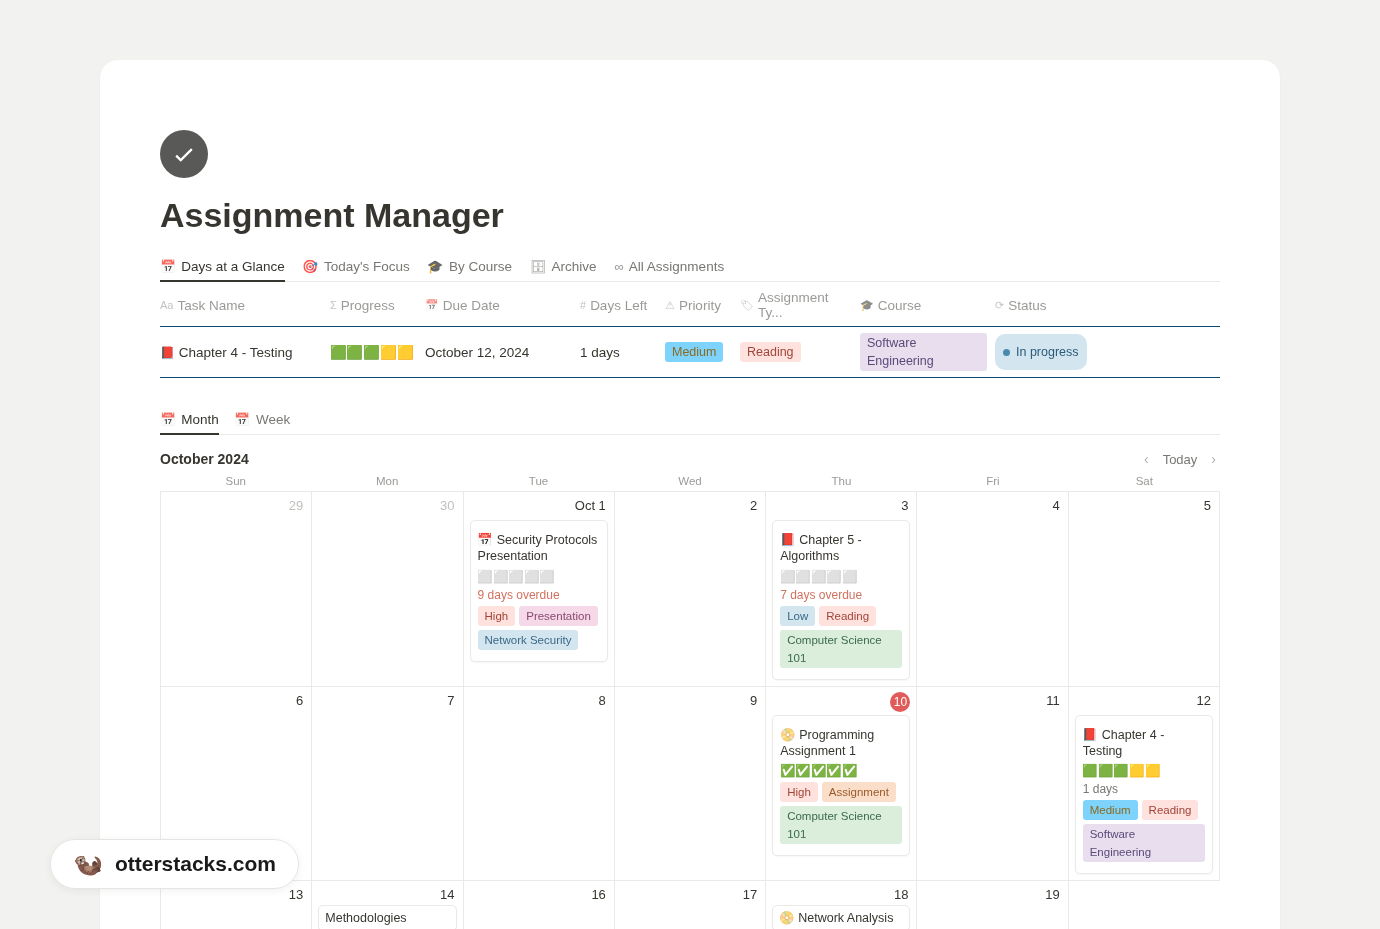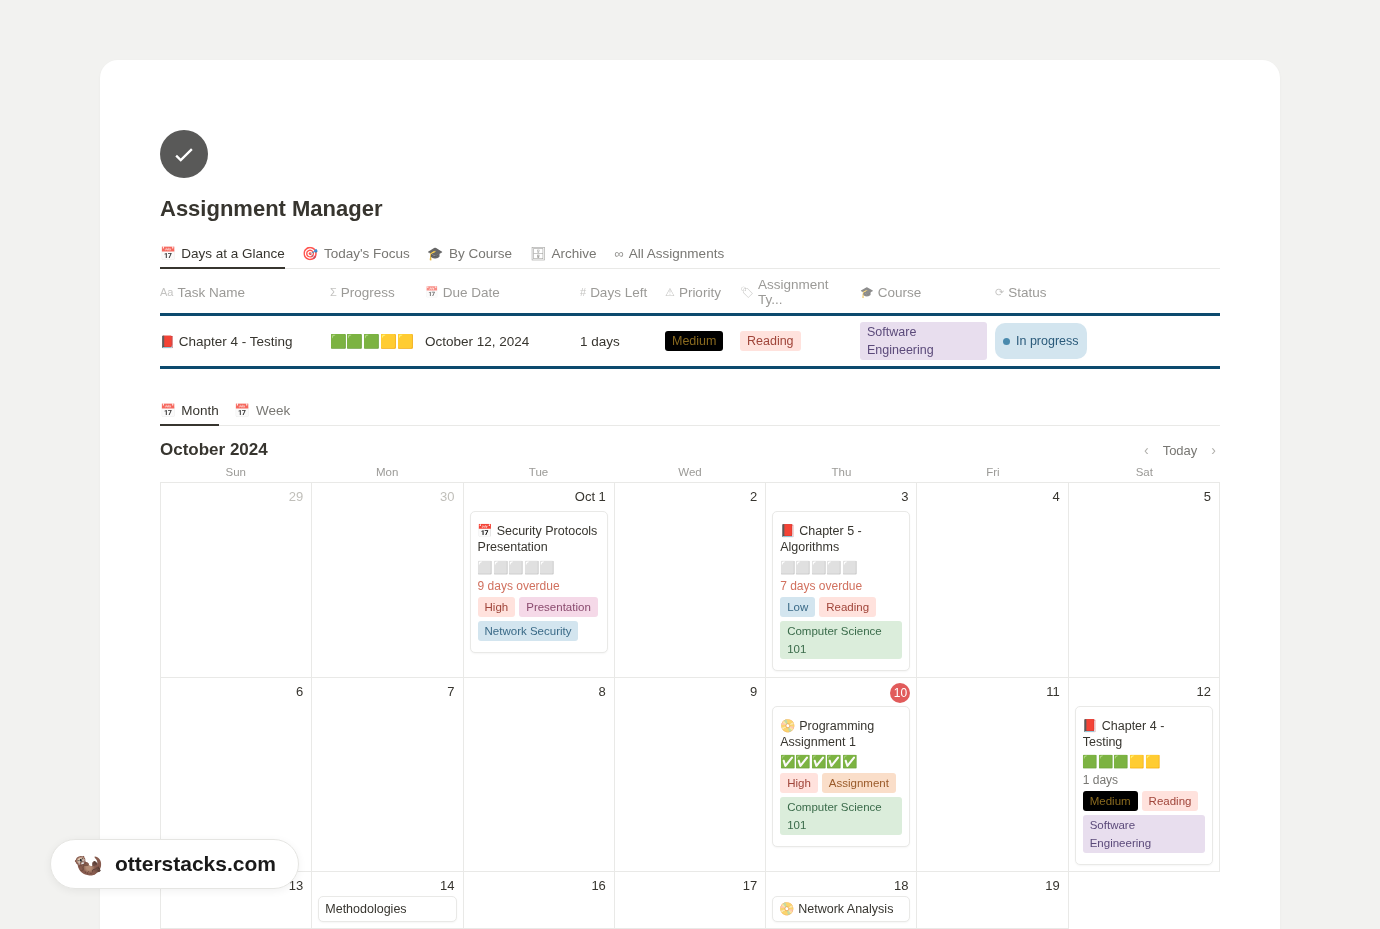--- a/index.html
+++ b/index.html
@@ -22,21 +22,21 @@
 }
 .page-icon {
   width: 48px; height: 48px;
   background: #595958;
   border-radius: 50%;
   display: flex; align-items: center; justify-content: center;
   margin-bottom: 18px;
 }
 .page-icon svg { width: 26px; height: 26px; fill: #fff; }
 .page-title {
-  font-size: 22px;
+  font-size: 34px;
   font-weight: 700;
   color: #37352f;
   margin-bottom: 18px;
 }
 .tabs {
   display: flex;
   gap: 18px;
   border-bottom: 1px solid #e9e9e7;
   margin-bottom: 2px;
 }
@@ -52,61 +52,61 @@
 .tab.active {
   color: #37352f;
   border-bottom-color: #37352f;
   font-weight: 500;
 }
 .tab .ticon { font-size: 13px; opacity: .8; }
 
 .table {
   width: 100%;
 }
-.trow { display: flex; align-items: center; border-bottom: 3px solid #0c4a6e; min-height: 34px; }
+.trow { display: flex; align-items: center; border-bottom: 1px solid #0c4a6e; min-height: 34px; }
 .trow.head { color: #9b9a97; font-size: 13px; }
 .trow.head .cell { display: flex; align-items: center; gap: 4px; }
 .headicon { font-size: 11px; opacity: .6; }
 .cell { padding: 6px 8px 6px 0; font-size: 13.5px; }
 .c-task { width: 170px; }
 .c-prog { width: 95px; }
 .c-due  { width: 155px; }
 .c-days { width: 85px; }
 .c-prio { width: 75px; }
 .c-type { width: 120px; }
 .c-course { width: 135px; }
 .c-status { flex: 1; }
 .tag {
   display: inline-block;
   padding: 1px 7px;
   border-radius: 3px;
   font-size: 12.5px;
   line-height: 18px;
 }
-.tag.medium { background: #000000; color: #8a6a1f; }
+.tag.medium { background: #7dd3fc; color: #8a6a1f; }
 .tag.high   { background: #ffe2dd; color: #a0453a; }
 .tag.low    { background: #d3e5ef; color: #3a6a87; }
 .tag.reading { background: #ffe2dd; color: #a0453a; }
 .tag.presentation { background: #f5d9e8; color: #8a4a6e; }
 .tag.assignment { background: #fadec9; color: #9a5b2a; }
 .tag.cs101 { background: #dbeddb; color: #3a6b4a; }
 .tag.netsec { background: #d3e5ef; color: #3a6a87; }
 .tag.softeng { background: #e8deee; color: #5b4a7a; }
 .status-pill {
   display: inline-flex; align-items: center; gap: 6px;
   background: #d3e5ef; color: #2a5a7a;
   padding: 11px 8px; border-radius: 10px; font-size: 12.5px;
 }
 .status-pill::before { content: ""; width: 7px; height: 7px; border-radius: 50%; background: #4a8aad; }
 .rowicon { font-size: 12px; }
 
 .viewtabs { display: flex; gap: 16px; border-bottom: 1px solid #e9e9e7; margin-top: 28px; }
 
 .calhead { display: flex; align-items: center; justify-content: space-between; margin: 14px 0 6px; }
-.monthlabel { font-weight: 600; font-size: 17px; }
+.monthlabel { font-weight: 600; font-size: 14px; }
 .calnav { display: flex; align-items: center; gap: 10px; color: #787773; font-size: 13px; }
 .chevron { cursor: pointer; color: #b0afab; font-size: 14px; padding: 2px 4px; }
 .todaybtn { cursor: pointer; }
 .weekdays { display: grid; grid-template-columns: repeat(7,1fr); text-align: center; font-size: 11.5px; color: #9b9a97; margin-bottom: 4px; }
 .calgrid { display: grid; grid-template-columns: repeat(7,1fr); border-top: 1px solid #e9e9e7; border-left: 1px solid #e9e9e7; }
 .calcell { min-height: 150px; border-right: 1px solid #e9e9e7; border-bottom: 1px solid #e9e9e7; padding: 6px 6px; position: relative; }
 .calcell.short { min-height: 40px; }
 .daynum { position: absolute; top: 6px; right: 8px; font-size: 13px; color: #37352f; }
 .daynum.muted { color: #c0bfba; }
 .daynum.today { background: #e15b5b; color: #fff; width: 20px; height: 20px; border-radius: 50%; display: flex; align-items: center; justify-content: center; font-size: 12px; right: 6px; top: 5px; }

